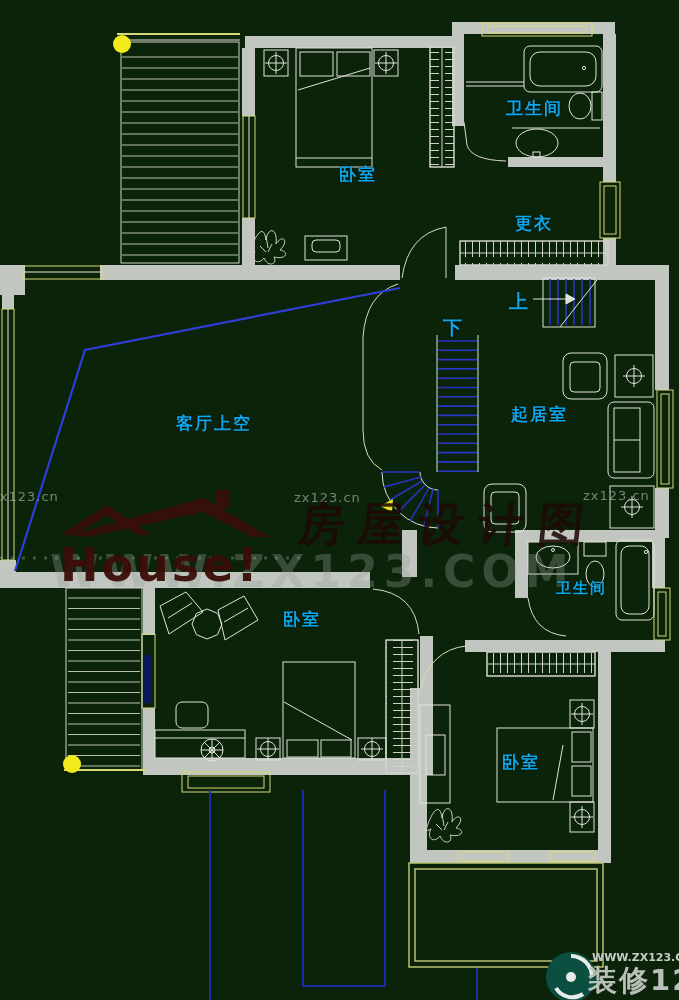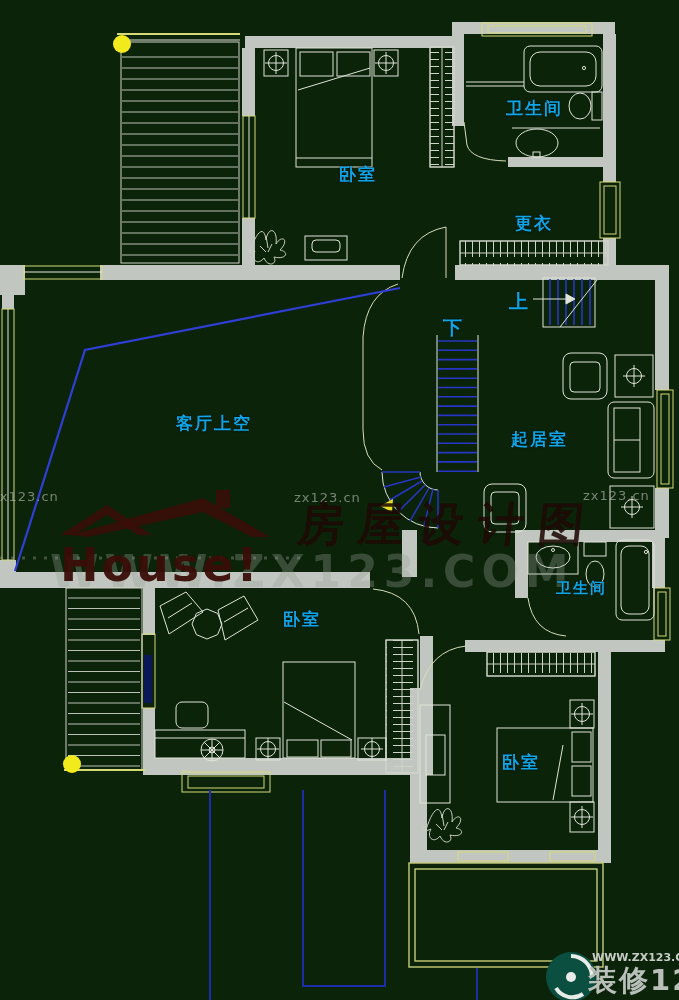--- a/index.html
+++ b/index.html
@@ -441,18 +441,18 @@
 <div class="wm wm-house">House!</div>
 <div class="wm wm-footer-url">WWW.ZX123.CN</div>
 <div class="wm wm-footer-brand">装修123</div>
 
 <div class="room-label" style="left:339px;top:163px">卧室</div>
 <div class="room-label" style="left:506px;top:97px">卫生间</div>
 <div class="room-label" style="left:515px;top:212px">更衣</div>
 <div class="room-label stair-label" style="left:509px;top:289px">上</div>
 <div class="room-label stair-label" style="left:443px;top:315px">下</div>
 <div class="room-label" style="left:176px;top:412px">客厅上空</div>
-<div class="room-label" style="left:511px;top:428px">起居室</div>
+<div class="room-label" style="left:511px;top:403px">起居室</div>
 <div class="room-label" style="left:556px;top:579px;font-size:15px">卫生间</div>
 <div class="room-label" style="left:283px;top:608px">卧室</div>
 <div class="room-label" style="left:502px;top:751px">卧室</div>
 
 </div>
 
 </body></html>

